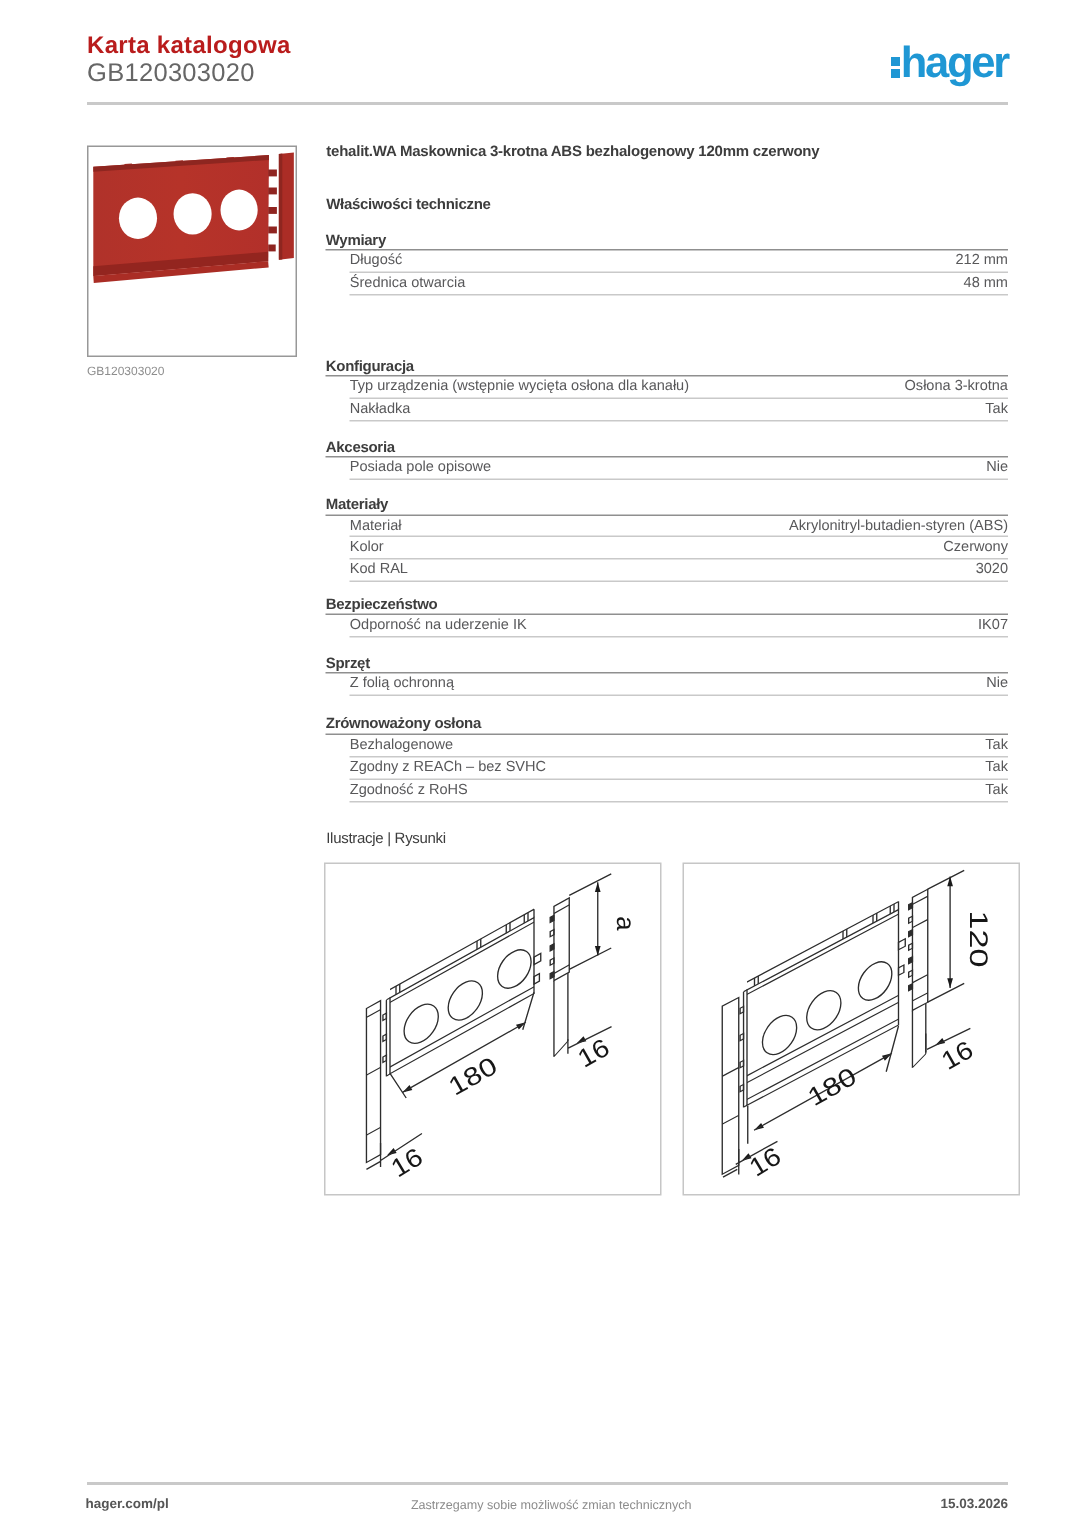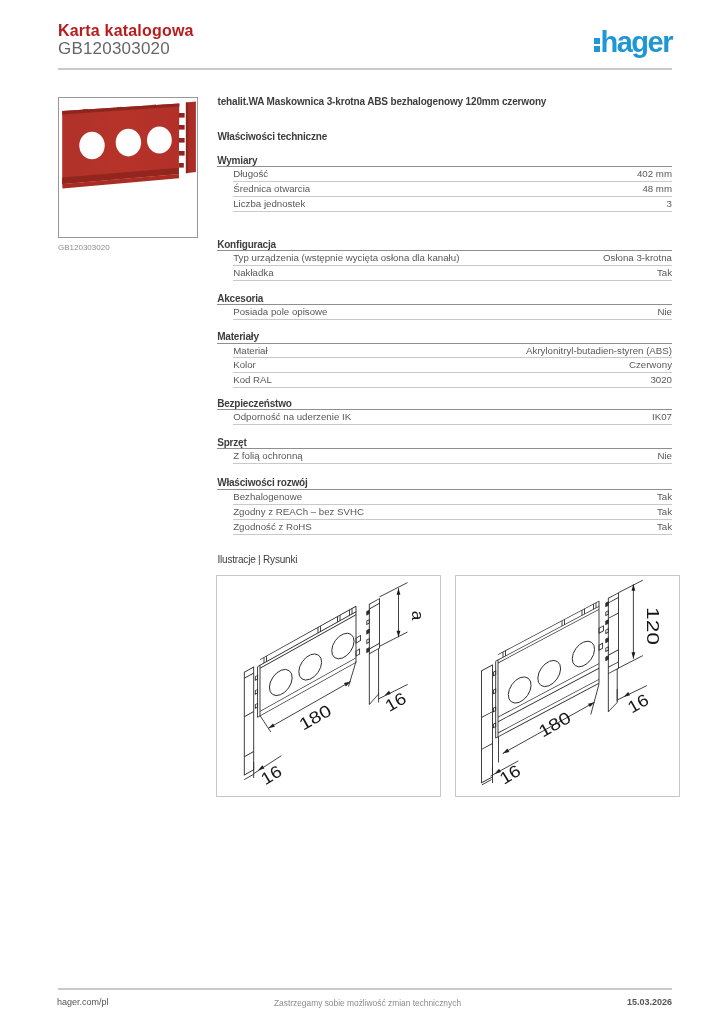--- a/index.html
+++ b/index.html
@@ -15,21 +15,21 @@
 .imgcap { left:58px; top:242.5px; font-size:8px; color:#8d8d8d; }
 .title { left:217.5px; top:96px; width:600px; font-size:10px; font-weight:bold; color:#3d3d3d; letter-spacing:-0.15px; }
 .wt { left:217.5px; top:131.4px; font-size:10px; font-weight:bold; color:#3d3d3d; letter-spacing:-0.2px; }
 .sec { left:217.2px; width:454.8px; }
 .sec h3 { font-size:10px; font-weight:bold; color:#3d3d3d; height:12.5px; line-height:12px; border-bottom:1px solid #8f8f8f; letter-spacing:-0.2px; }
 .row { display:flex; justify-content:space-between; height:14.85px; line-height:14.35px; border-bottom:1px solid #c9c9c9; font-size:9.7px; color:#58585a;margin-left:16px; }
 .secz .row { height:15.2px; }
 .ill { left:217.5px; top:554.4px; font-size:10px; font-weight:normal; color:#3d3d3d; letter-spacing:-0.2px; }
 .dbox { top:575px; width:225px; height:221.5px; border:1px solid #c6c6c6; }
 .fhr { left:57.5px; top:988px; width:614.5px; height:1.7px; background:#c9c9c9; }
-.f1 { left:57px; top:996.5px; font-size:9px; font-weight:normal; color:#555; }
+.f1 { left:57px; top:996.5px; font-size:9px; font-weight:bold; color:#555; }
 .f2 { left:57.5px; top:997.5px; width:620px; text-align:center; font-size:8.4px; color:#8c8c8c; }
 .f3 { right:52px; top:996.5px; font-size:9px; font-weight:bold; color:#555; }
 </style>
 </head>
 <body>
 <div class="page">
   <div class="abs h1">Karta katalogowa</div>
   <div class="abs h2">GB120303020</div>
   <div class="abs logo">hager</div>
   <div class="abs ldot" style="top:38.2px"></div>
@@ -74,30 +74,26 @@
   </div>
   <div class="abs imgcap">GB120303020</div>
 
   <div class="abs title">tehalit.WA Maskownica 3-krotna ABS bezhalogenowy 120mm czerwony</div>
   <div class="abs wt">Właściwości techniczne</div>
 
   <div class="abs sec" style="top:154.5px">
     <h3>Wymiary</h3>
     <div class="row">
         <span>Długość</span>
-        <span>402 mm</span>
+        <span>212 mm</span>
       </div>
     <div class="row">
         <span>Średnica otwarcia</span>
         <span>48 mm</span>
       </div>
-    <div class="row">
-        <span>Liczba jednostek</span>
-        <span>3</span>
-      </div>
   </div>
 
   <div class="abs sec" style="top:238.5px">
     <h3>Konfiguracja</h3>
     <div class="row">
         <span>Typ urządzenia (wstępnie wycięta osłona dla kanału)</span>
         <span>Osłona 3-krotna</span>
       </div>
     <div class="row">
         <span>Nakładka</span>
@@ -139,21 +135,21 @@
 
   <div class="abs sec" style="top:436.6px">
     <h3>Sprzęt</h3>
     <div class="row">
         <span>Z folią ochronną</span>
         <span>Nie</span>
       </div>
   </div>
 
   <div class="abs sec secz" style="top:477px">
-    <h3>Właściwości rozwój</h3>
+    <h3>Zrównoważony osłona</h3>
     <div class="row">
         <span>Bezhalogenowe</span>
         <span>Tak</span>
       </div>
     <div class="row">
         <span>Zgodny z REACh – bez SVHC</span>
         <span>Tak</span>
       </div>
     <div class="row">
         <span>Zgodność z RoHS</span>

